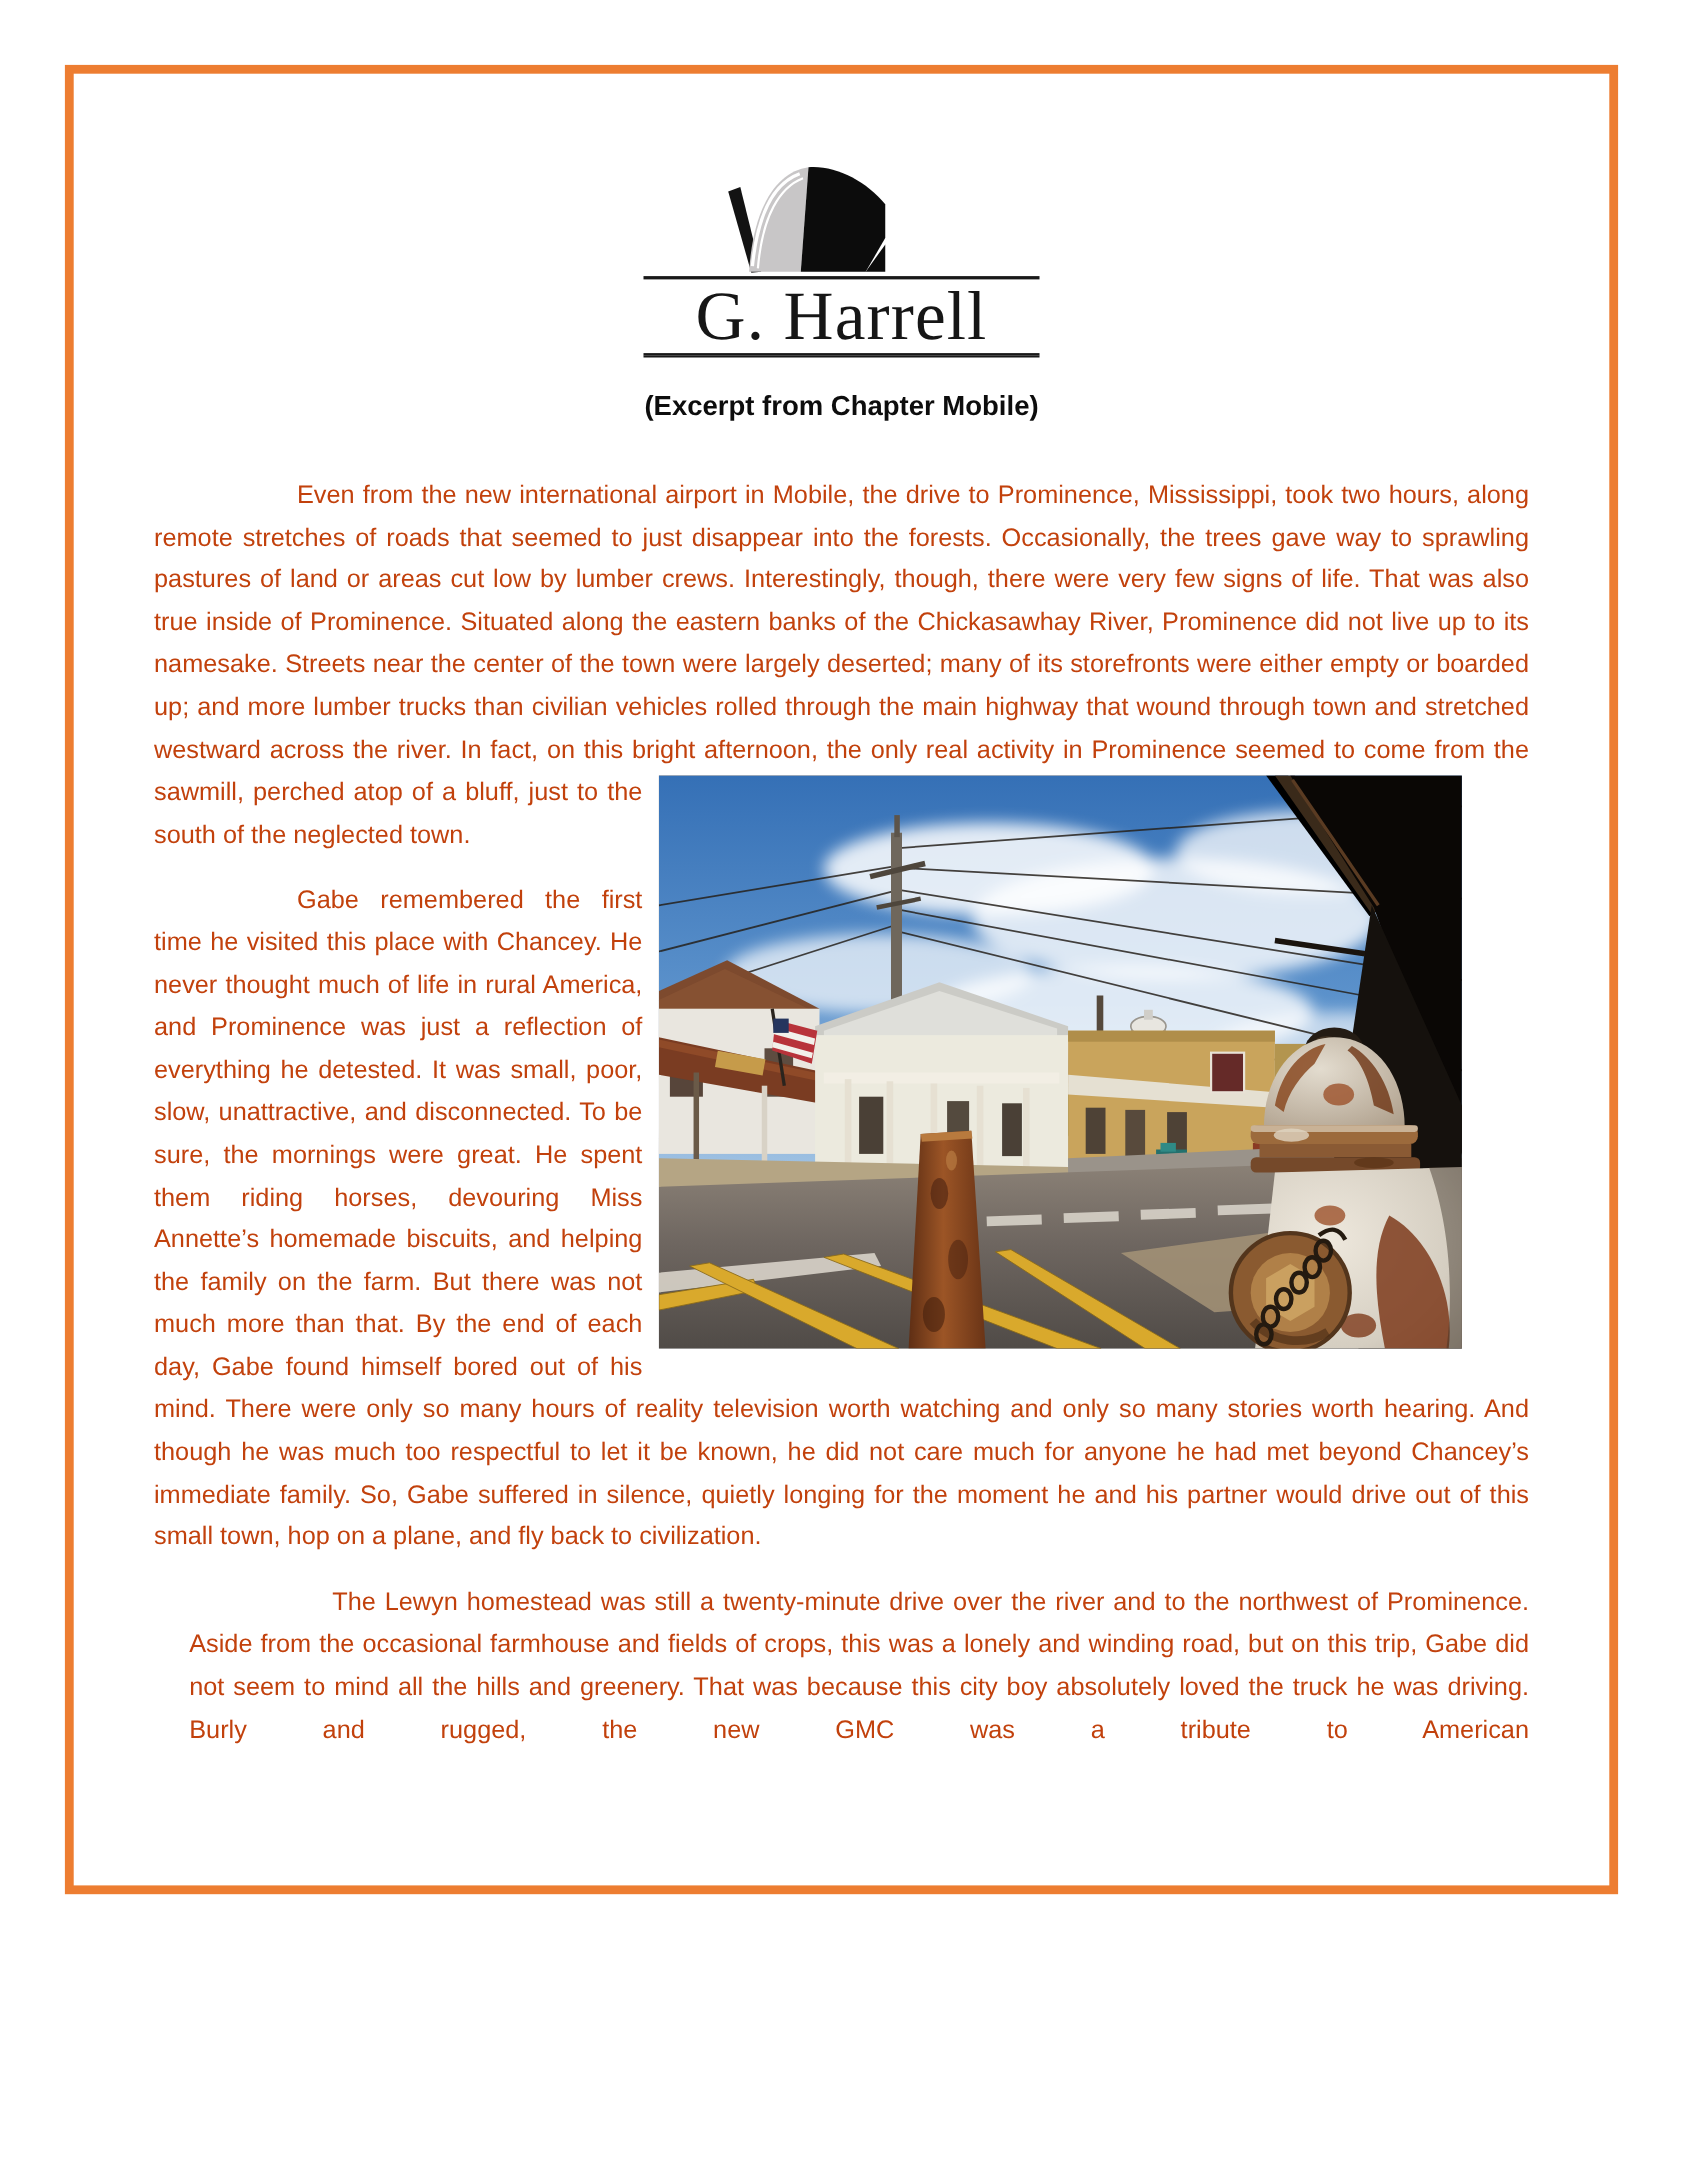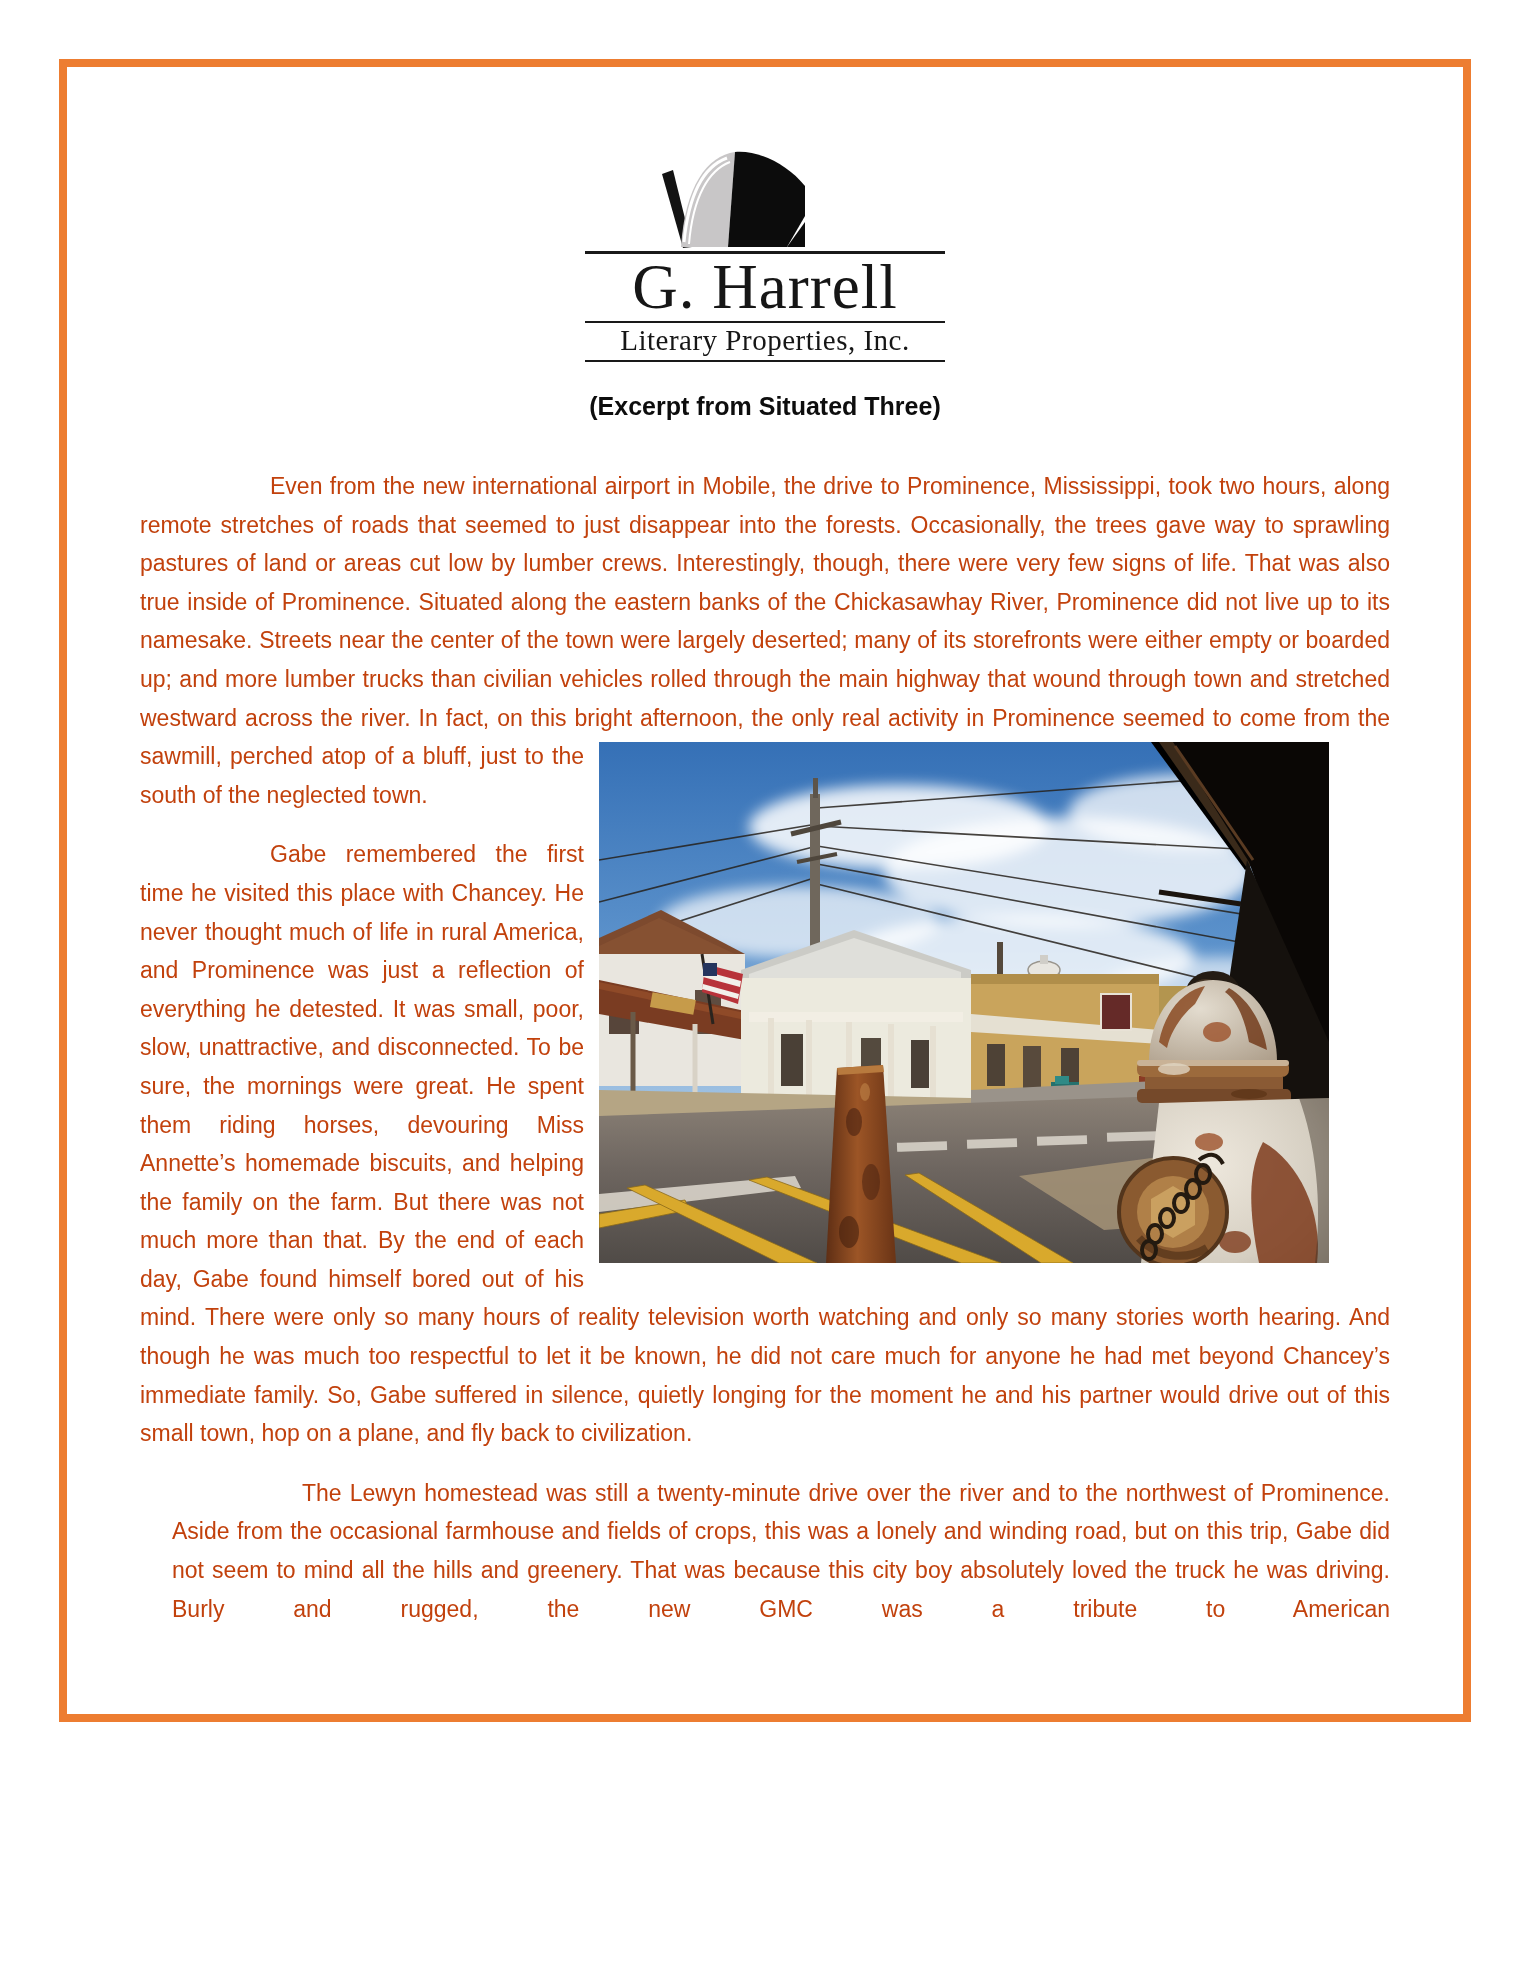--- a/index.html
+++ b/index.html
@@ -63,25 +63,24 @@
         <path d="M 49,98 C 54,48 70,22 92,14" fill="none" stroke="#ffffff" stroke-width="3"></path>
         <path d="M 54,100 C 58,52 74,26 95,18" fill="none" stroke="#ffffff" stroke-width="2"></path>
 
         <path d="M 100,8 C 124,6 152,20 170,42 L 170,72 L 152,103 L 93,103 Z" fill="#0c0c0c"></path>
 
         <polygon points="152,103 170,78 170,103" fill="#0c0c0c"></polygon>
       </svg>
       <div class="logo-rule"></div>
       <div class="company-name">G. Harrell</div>
       <div class="logo-rule thin"></div>
-      <div class="company-sub">Literary Properties, Inc.</div>
       <div class="logo-rule thin"></div>
     </div>
 
-    <div class="doc-subtitle">(Excerpt from Situated Three)</div>
+    <div class="doc-subtitle">(Excerpt from Chapter Mobile)</div>
 
     <div class="body-text">
       <div class="float-spacer"></div>
 
       <figure class="photo-figure">
         <svg viewBox="0 0 730 521" preserveAspectRatio="none">
           <defs>
             <linearGradient id="skyG" x1="0" y1="0" x2="0" y2="1">
               <stop offset="0" stop-color="#3570b6"></stop>
               <stop offset="0.55" stop-color="#5d93cc"></stop>

